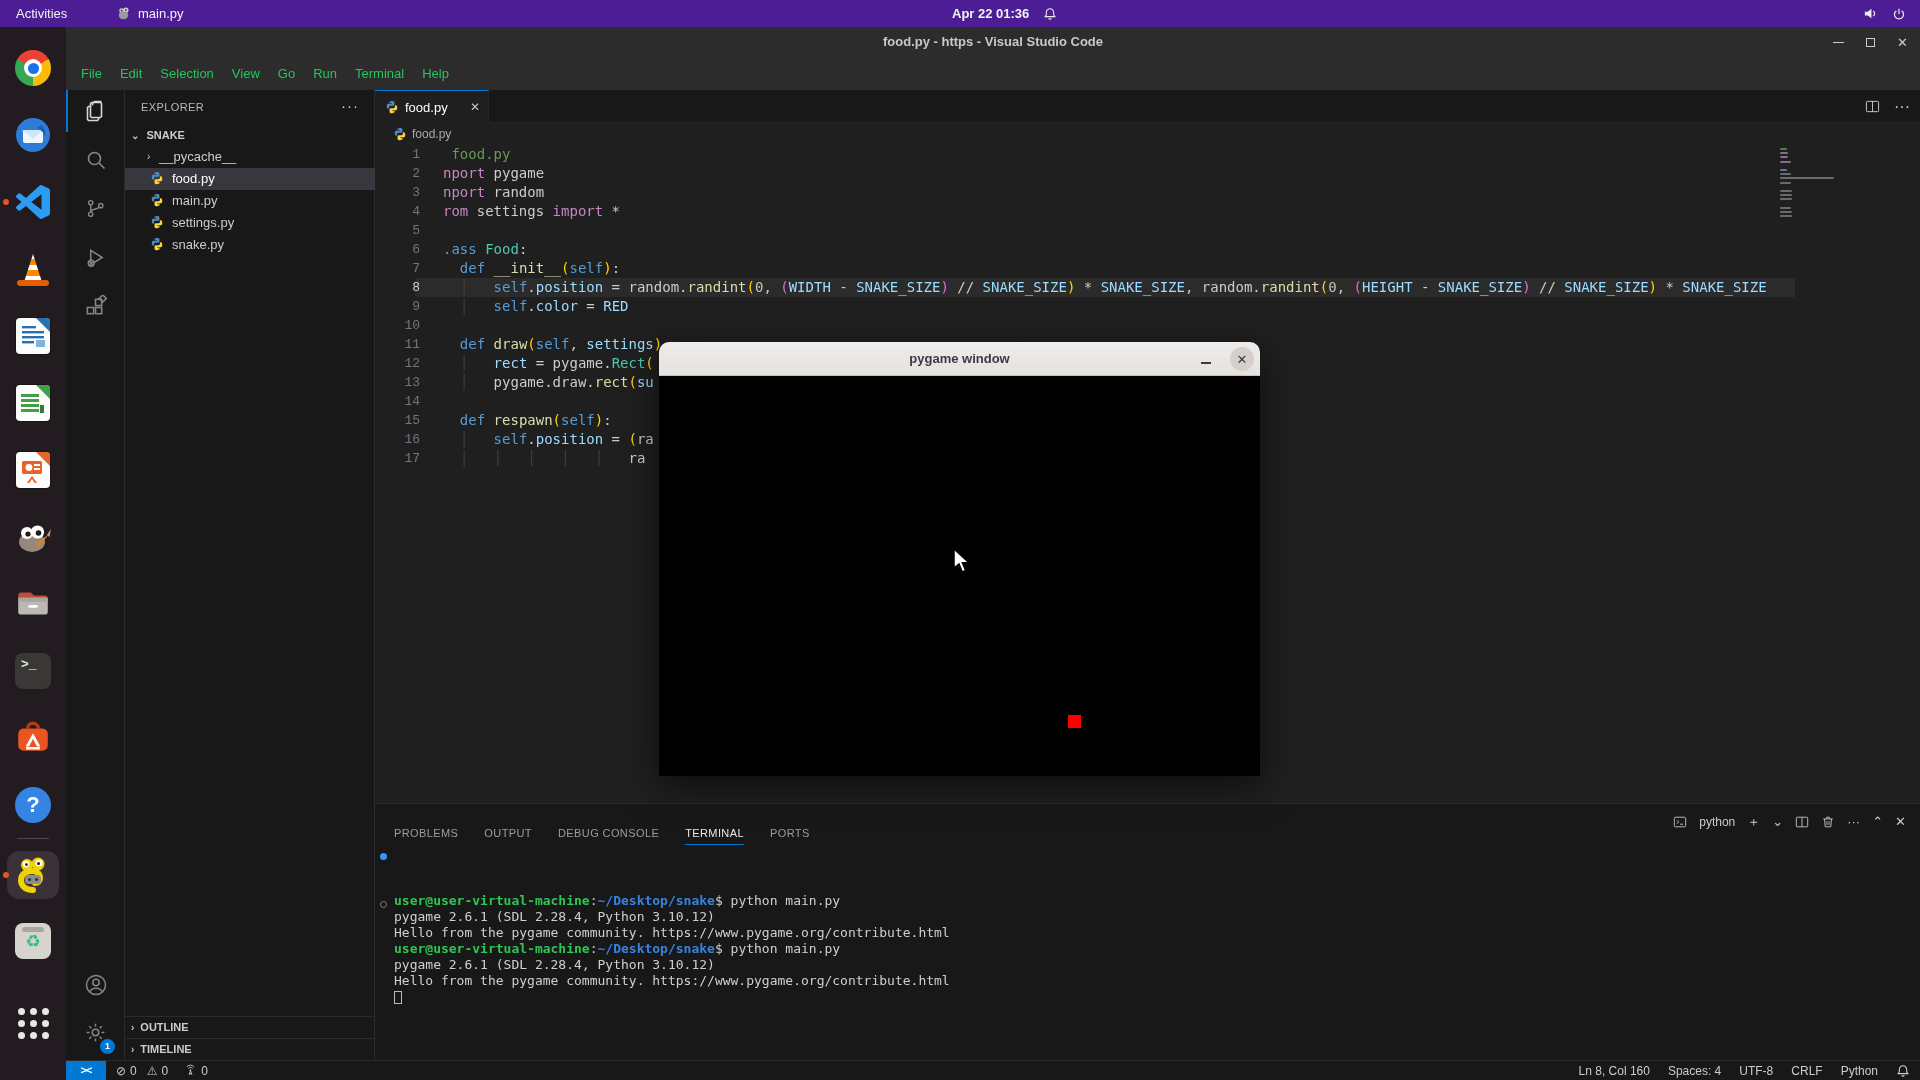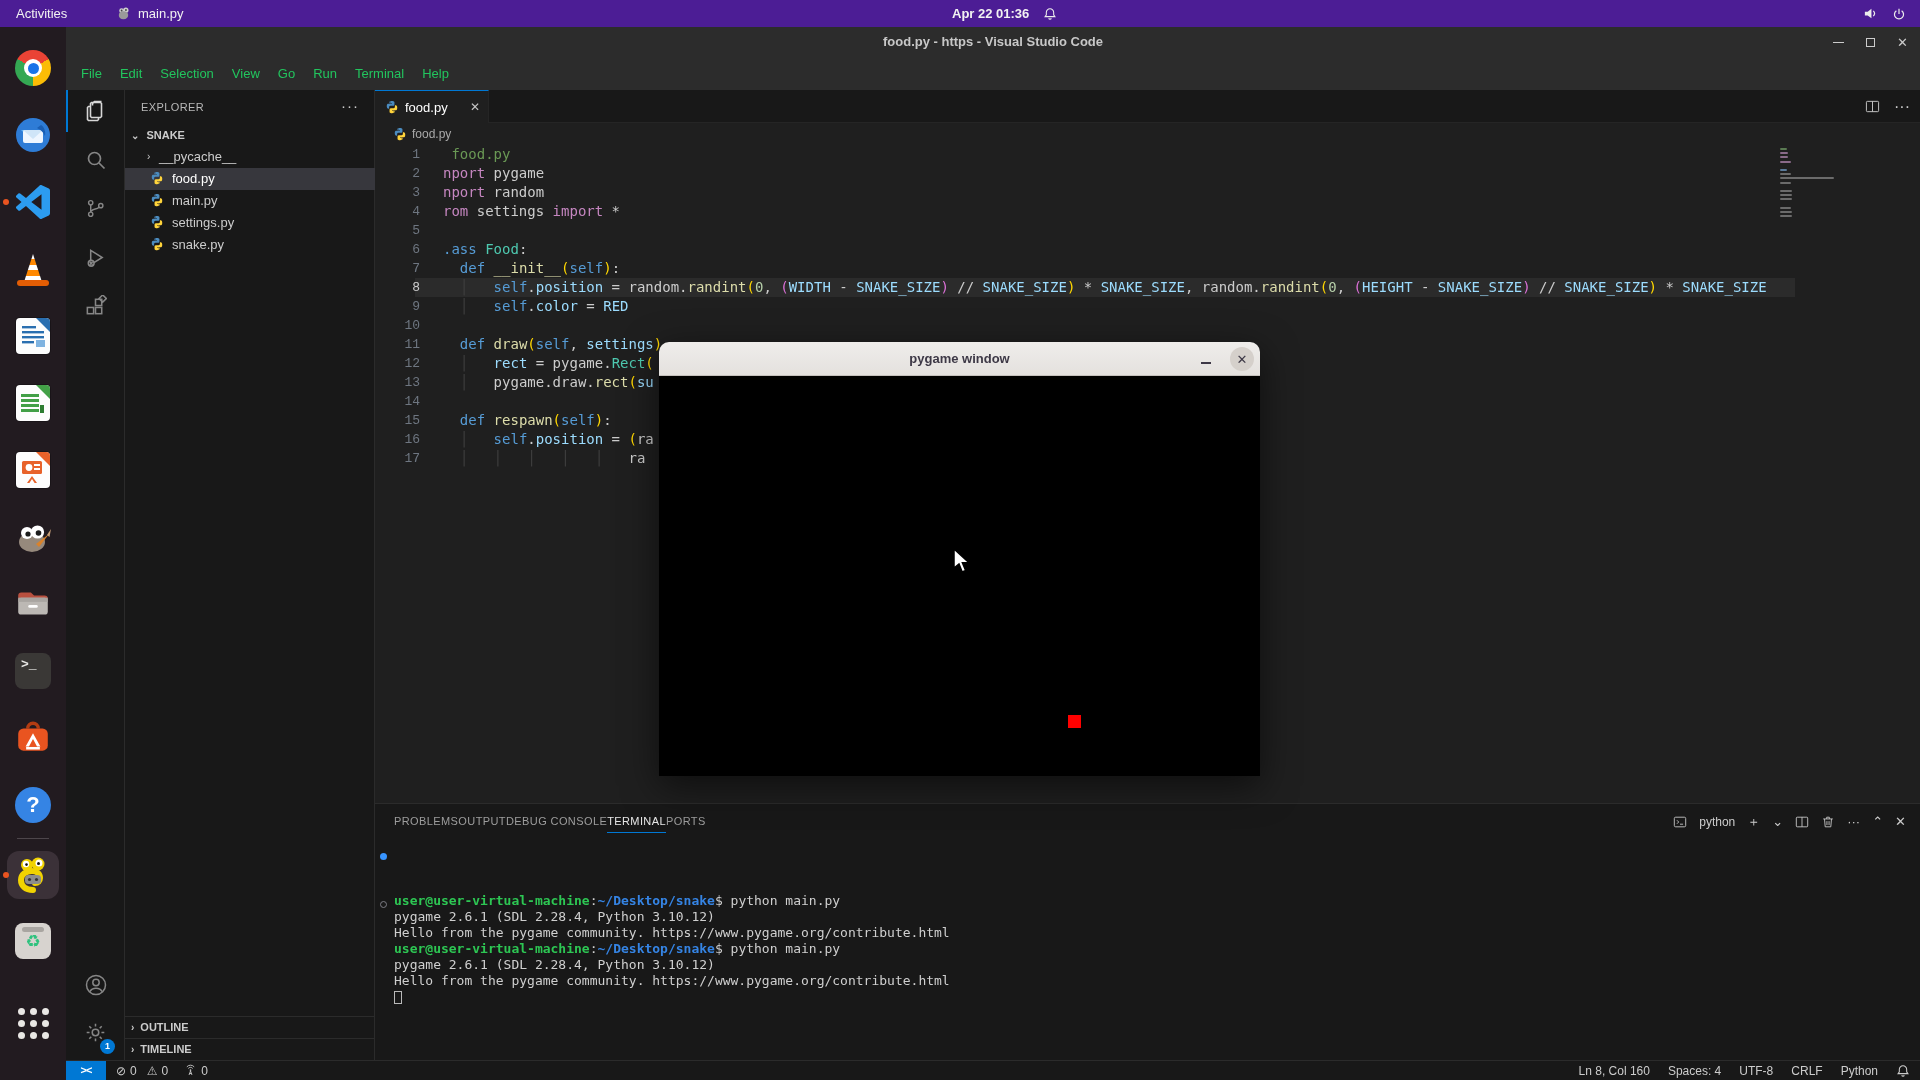--- a/index.html
+++ b/index.html
@@ -124,21 +124,21 @@
   .code-line { position:absolute; left:68px; height:19px; line-height:19px; white-space:pre; }
   .tok-cm{color:#6a9955} .tok-kwp{color:#c586c0} .tok-kwb{color:#569cd6} .tok-fn{color:#dcdcaa}
   .tok-cls{color:#4ec9b0} .tok-var{color:#9cdcfe} .tok-num{color:#b5cea8} .tok-def{color:#cccccc}
   .tok-p1{color:#ffd700} .tok-p2{color:#da70d6} .tok-guide{color:#3f3f3f}
   #minimap { position:absolute; left:1405px; top:55px; width:126px; height:658px; }
   .mm-mark { position:absolute; height:2px; border-radius:1px; }
 
   
   #panel { left:375px; top:803px; width:1545px; height:257px; background:#181818;
     border-top:1px solid #2b2b2b; z-index:4; }
-  #panel-tabs { position:absolute; left:19px; top:0; height:35px; display:flex; 
+  #panel-tabs { position:absolute; left:19px; top:12px; height:35px; display:flex; gap:26px;
     align-items:center; }
   .panel-tab { font-size:11px; letter-spacing:.4px; color:#9d9d9d; height:35px; line-height:35px;
     position:relative; }
   .panel-tab.active { color:#e7e7e7; }
   .panel-tab.active:after { content:""; position:absolute; left:0; right:0; bottom:6px; height:1px;
     background:#0078d4; }
   #panel-toolbar { position:absolute; right:14px; top:0; height:35px; display:flex;
     align-items:center; gap:12px; color:#cccccc; }
   #panel-toolbar .tb-txt { font-size:12px; color:#cccccc; }
   #panel-toolbar .tb-glyph { font-size:13px; }

